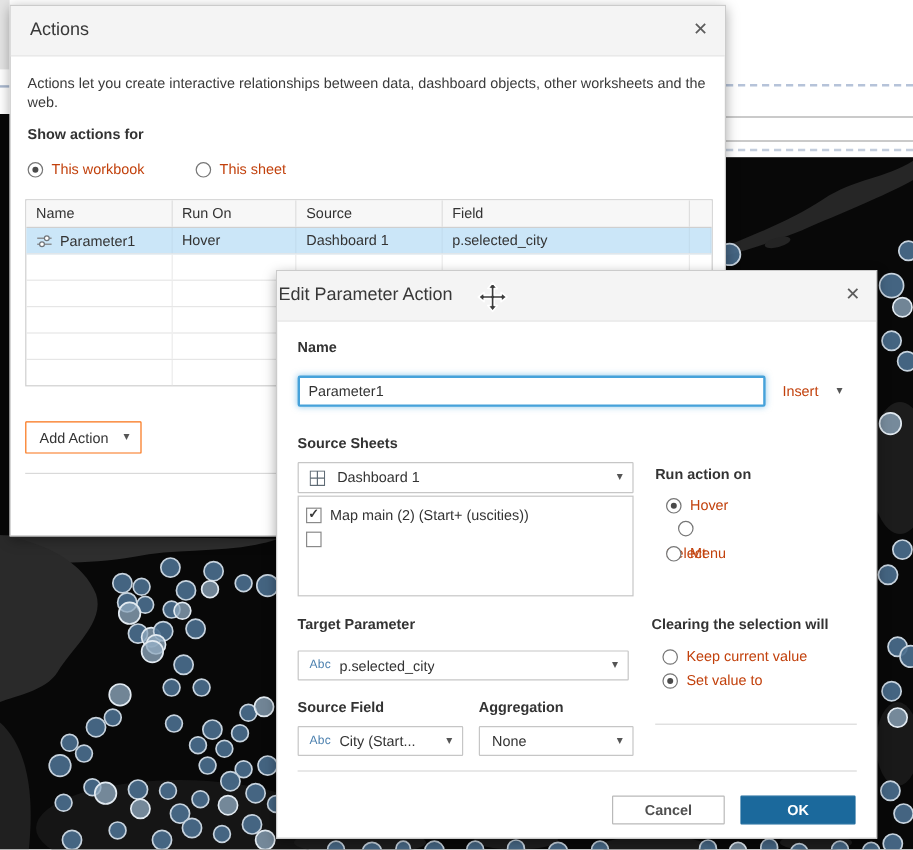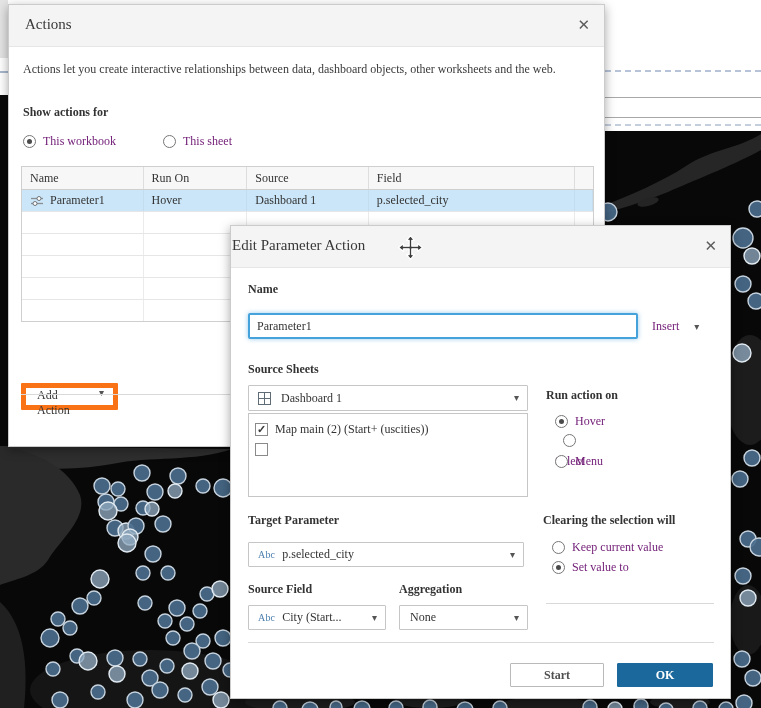--- a/index.html
+++ b/index.html
@@ -1,17 +1,17 @@
 <!DOCTYPE html>
 <html style="--ok-button: #1b699c; --row-selection: #cbe6f8; --focus-border: #46a2da; --abc-type: #4a7fae; --map-dot-fill: #4a6c8c; --map-dot-stroke: #c7d3de;"><head>
 <meta charset="utf-8">
 <style>
   html,body{margin:0;padding:0;background:#ffffff;}
   #stage{position:relative;width:761px;height:708px;overflow:hidden;background:#ffffff;
-         font-family:Liberation Serif, serif;}
+         font-family:Liberation Sans, sans-serif;}
   #stage *{box-sizing:border-box;}
 
   
   #map{position:absolute;left:0;top:0;width:761px;height:708px;}
   .dot{fill:var(--map-dot-fill,#4a6c8c);fill-opacity:.92;stroke:var(--map-dot-stroke,#c7d3de);stroke-width:1.4;}
   .dot.light{fill:#8fa9bf;fill-opacity:.78;stroke:#e2eaf1;}
 
   
   .sliver{position:absolute;left:0;width:8px;}
 
@@ -27,21 +27,21 @@
        box-shadow:0 3px 10px rgba(0,0,0,.35);}
   .dlg-hdr{position:absolute;left:0;top:0;right:0;height:42px;background:#f4f4f4;border-bottom:1px solid #e6e6e6;}
   .dlg-title{position:absolute;top:11px;font-size:15px;color:#383838;white-space:nowrap;}
   .dlg-x{position:absolute;top:10px;font-size:15px;color:#5c5c5c;cursor:pointer;line-height:20px;}
 
   .lbl{position:absolute;font-size:12px;color:#3a3a3a;}
   .blbl{position:absolute;font-size:12px;font-weight:bold;color:#333333;white-space:nowrap;}
 
   
   .opt{position:absolute;display:flex;align-items:center;gap:7px;white-space:nowrap;}
-  .opt .olbl{font-size:12px;color:#701a75;}
+  .opt .olbl{font-size:12px;color:#c2410c;}
   .radio{width:13px;height:13px;min-width:13px;border:1px solid #767676;border-radius:50%;background:#fff;position:relative;display:inline-block;}
   .radio.on::after{content:"";position:absolute;left:3px;top:3px;width:5px;height:5px;border-radius:50%;background:#4a4a4a;}
   .checkbox{width:13px;height:13px;min-width:13px;border:1px solid #8a8a8a;background:#fff;display:inline-flex;align-items:center;justify-content:center;font-size:11px;font-weight:bold;color:#3a3a3a;}
   .checkbox .mark{display:none;line-height:1;}
   .checkbox.on .mark{display:inline;}
 
   
   #actions-table{position:absolute;left:12px;top:161px;width:573px;height:156px;border:1px solid #cfcfcf;background:#fff;display:flex;flex-direction:column;}
   .thead{display:flex;height:23px;background:#f7f7f7;border-bottom:1px solid #cfcfcf;}
   .thcell{font-size:12px;color:#333;padding:4px 0 0 8px;border-right:1px solid #dedede;overflow:hidden;white-space:nowrap;}
@@ -49,21 +49,21 @@
   .trow{display:flex;height:22px;border-bottom:1px solid #e6e6e6;}
   .tcell{font-size:12px;color:#333;padding:3px 0 0 8px;border-right:1px solid #ebebeb;overflow:hidden;white-space:nowrap;}
   .tcell:last-child{border-right:none;}
   .selrow{background:var(--row-selection,#cbe6f8);}
   .selrow .tcell{border-right:1px solid rgba(0,0,0,0.04);}
   .namecell{display:flex;align-items:center;gap:6px;padding-top:0;}
   #empty-rows{display:flex;flex-direction:column;flex:1;}
   #empty-rows .trow:last-child{flex:1;border-bottom:none;height:auto;}
 
   
-  .push-btn{position:absolute;background:#fff;border:5px solid #f97316;border-radius:1px;display:flex;align-items:flex-start;font-size:12px;color:#333;cursor:pointer;margin-top:32px;}
+  .push-btn{position:absolute;background:#fff;border:1px solid #f97316;border-radius:1px;display:flex;align-items:center;font-size:12px;color:#333;cursor:pointer;}
   .dd{position:absolute;background:#fff;border:1px solid #c6c6c6;border-radius:1px;display:flex;align-items:center;cursor:pointer;}
   .dd .txt{font-size:12px;color:#333;white-space:nowrap;overflow:hidden;}
   .ddarrow{margin-left:auto;padding-right:8px;color:#555;font-size:10px;line-height:1;}
   .abc{font-size:10px;color:var(--abc-type,#4a7fae);margin:0 7px 0 9px;letter-spacing:.2px;}
 
   .hr{position:absolute;height:1px;background:#d9d9d9;}
 
   .btn-secondary{position:absolute;background:#fff;border:1px solid #b9b9b9;border-radius:1px;color:#4f4f4f;font-weight:bold;font-size:12px;display:flex;align-items:center;justify-content:center;cursor:pointer;}
   .btn-primary{position:absolute;background:var(--ok-button,#1b699c);border:1px solid var(--ok-button,#1b699c);border-radius:1px;color:#ffffff;font-weight:bold;font-size:12px;display:flex;align-items:center;justify-content:center;cursor:pointer;}
 
@@ -362,17 +362,17 @@
       <span class="txt" style="max-width:78px;">City (Start...</span>
       <span class="ddarrow">▾</span>
     </div>
     <div class="dd" style="left:168px;top:379px;width:129px;height:25px;">
       <span class="txt" style="margin-left:10px;">None</span>
       <span class="ddarrow">▾</span>
     </div>
 
     <div class="hr" style="left:17px;top:416px;width:466px;"></div>
 
-    <div class="btn-secondary" style="left:279px;top:437px;width:94px;height:24px;">Start</div>
+    <div class="btn-secondary" style="left:279px;top:437px;width:94px;height:24px;">Cancel</div>
     <div class="btn-primary" style="left:386px;top:437px;width:96px;height:24px;">OK</div>
   </div>
 
 </div>
 
 </body></html>

